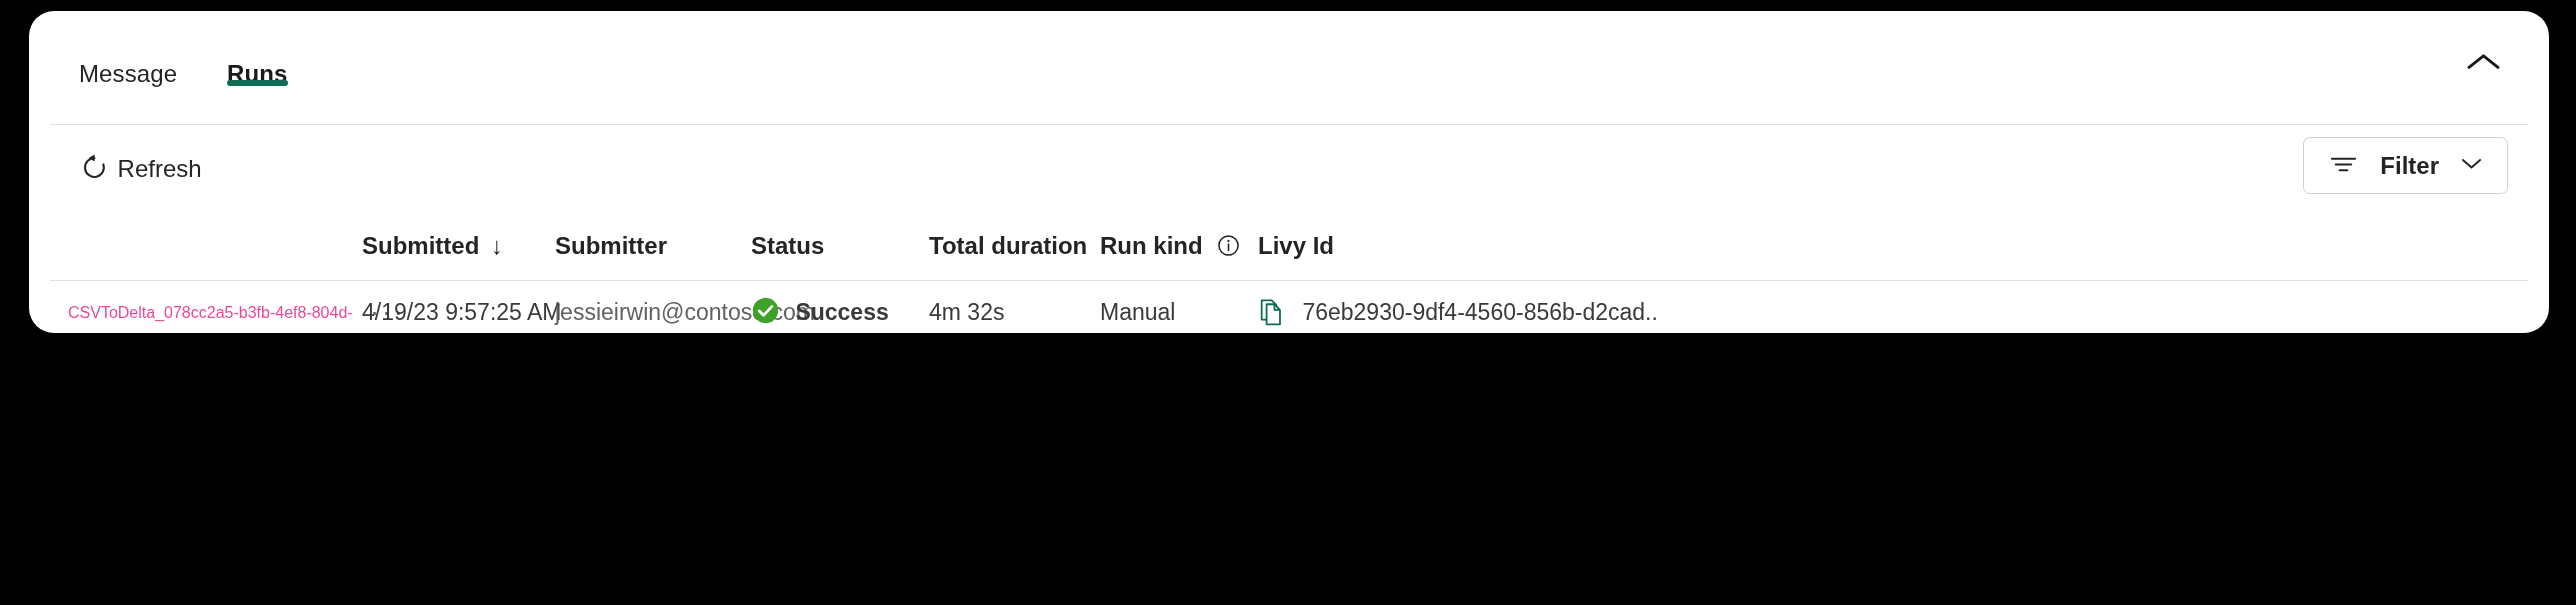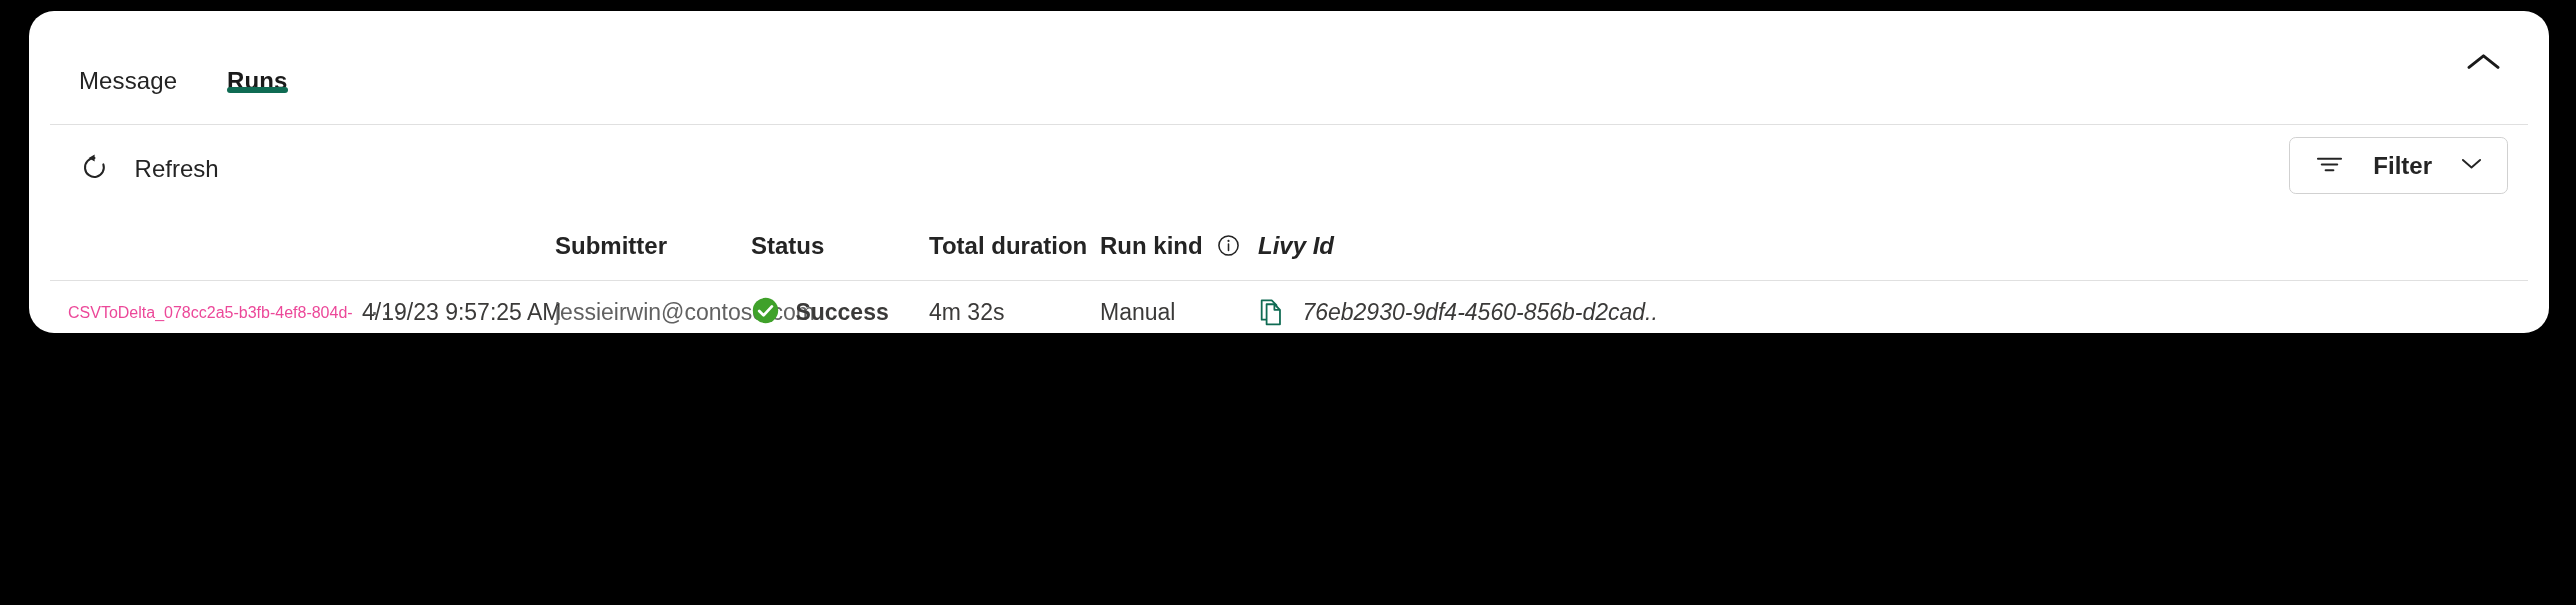--- a/index.html
+++ b/index.html
@@ -47,21 +47,20 @@
   }
 
   .tab {
     position: relative;
     height: 100%;
     padding: 13px 25px 0 25px;
     cursor: pointer;
     background: none;
     border: none;
     font-family: "Liberation Sans", sans-serif;
-    margin-top: 7px;
   }
 
   .tab-label {
     display: block;
     font-size: 24px;
     color: #242424;
     line-height: 29px;
     letter-spacing: 0.1px;
     white-space: nowrap;
   }
@@ -120,21 +119,21 @@
     top: 114px;
     height: 87px;
   }
 
   .refresh-btn {
     position: absolute;
     left: 39px;
     top: 17.4px;
     display: flex;
     align-items: center;
-    gap: 26px;
+    gap: 9px;
     height: 54px;
     padding: 0 11.6px;
     background: none;
     border: none;
     border-radius: 5.8px;
     cursor: pointer;
     font-family: "Liberation Sans", sans-serif;
   }
 
   .refresh-btn .label {
@@ -143,21 +142,21 @@
     white-space: nowrap;
     line-height: 29px;
   }
 
   .filter-btn {
     position: absolute;
     right: 41px;
     top: 12.5px;
     display: flex;
     align-items: center;
-    gap: 29px;
+    gap: 22px;
     height: 57px;
     padding: 0 25px;
     background: #ffffff;
     border: 1.4px solid #d1d1d1;
     border-radius: 6.8px;
     cursor: pointer;
     font-family: "Liberation Sans", sans-serif;
   }
 
   .filter-btn .label {
@@ -284,21 +283,21 @@
     white-space: nowrap;
   }
 
   
   .c-app      { left: 0px; }
   .c-sub      { left: 294px; }
   .c-submt    { left: 487px; }
   .c-status   { left: 683px; }
   .c-dur      { left: 861px; }
   .c-kind     { left: 1032px; }
-  .c-livy     { left: 1190px; font-style: italic; }
+  .c-livy     { left: 1190px; }
 </style>
 </head>
 <body>
 
 <div class="frame">
   <div class="card">
 
     <div class="tabstrip">
       <div class="tabs">
         <button class="tab">
@@ -347,20 +346,24 @@
             <path d="M2 3 L11 11 L20 3" stroke="#242424" stroke-width="2" stroke-linecap="round" stroke-linejoin="round"></path>
           </svg>
         </span>
       </button>
     </div>
 
     <div class="table">
 
       <div class="thead">
         <div class="thead-inner">
+          <div class="cell c-sub">
+            <span class="th-text">Submitted</span>
+            <span class="sort-arrow">↓</span>
+          </div>
           <div class="cell c-submt">
             <span class="th-text">Submitter</span>
           </div>
           <div class="cell c-status">
             <span class="th-text">Status</span>
           </div>
           <div class="cell c-dur">
             <span class="th-text">Total duration</span>
           </div>
           <div class="cell c-kind">

